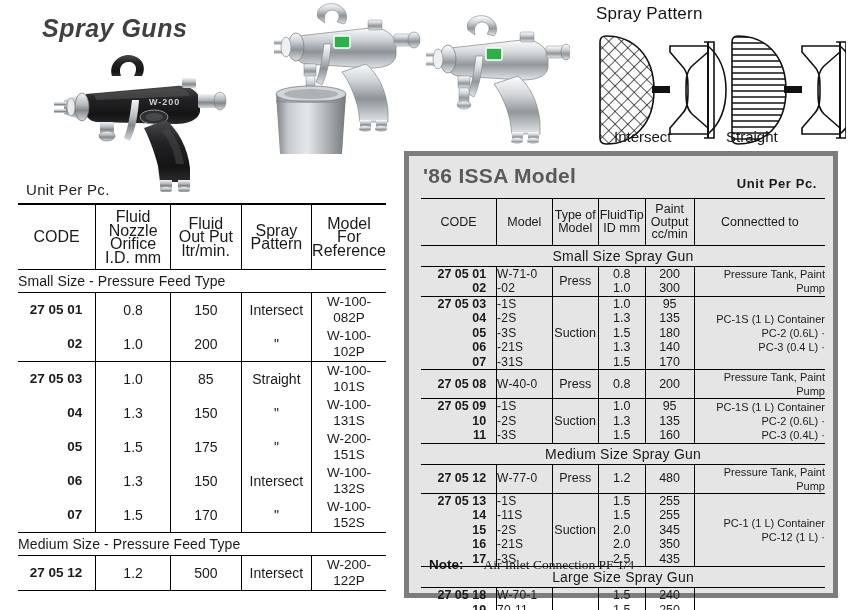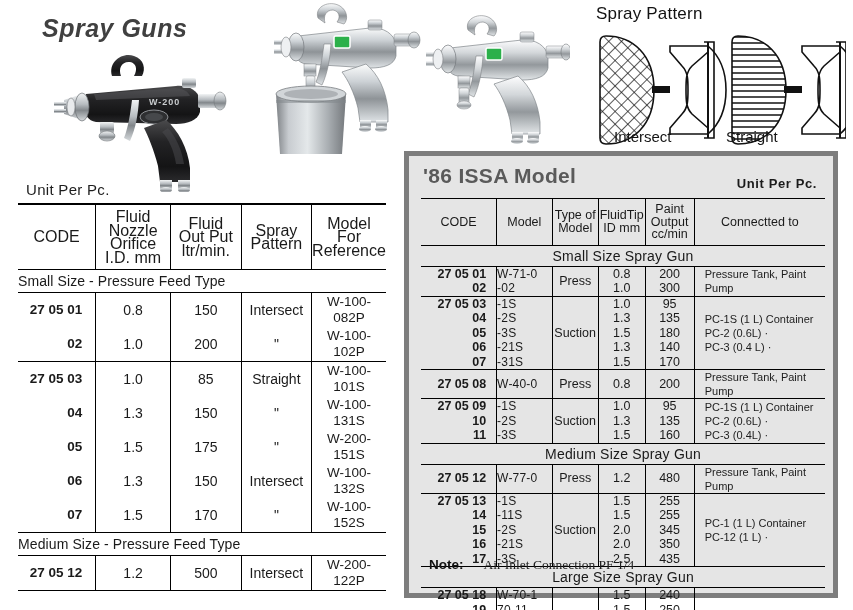--- a/index.html
+++ b/index.html
@@ -103,21 +103,21 @@
   }
   #right-table .rsect-top td{border-top:1.2px solid #000;}
   #right-table .rrow td{
     text-align:center;line-height:14.5px;padding:0;font-size:12.5px;
   }
   #right-table .rrow td.rcode{
     text-align:right;padding-right:10px;font-weight:bold;font-size:12.5px;
   }
   #right-table .rrow td.rmodel{text-align:left;font-size:12px;letter-spacing:.2px;}
   #right-table .rrow td.rconn{
-    text-align:left;padding-left:10px;font-size:11px;line-height:14px;color:#1d1d1d;
+    text-align:right;padding-left:10px;font-size:11px;line-height:14px;color:#1d1d1d;
   }
   #right-table .rule-bot td{border-bottom:1.2px solid #000;}
   #right-table .rule-bot-thick td{border-bottom:1.5px solid #000;}
   .rc-code{width:72px;}
   .rc-model{width:58px;}
   .rc-feed{width:46px;}
   .rc-tip{width:46px;}
   .rc-out{width:50px;}
   .rc-conn{width:132px;}
   #issa-note{

